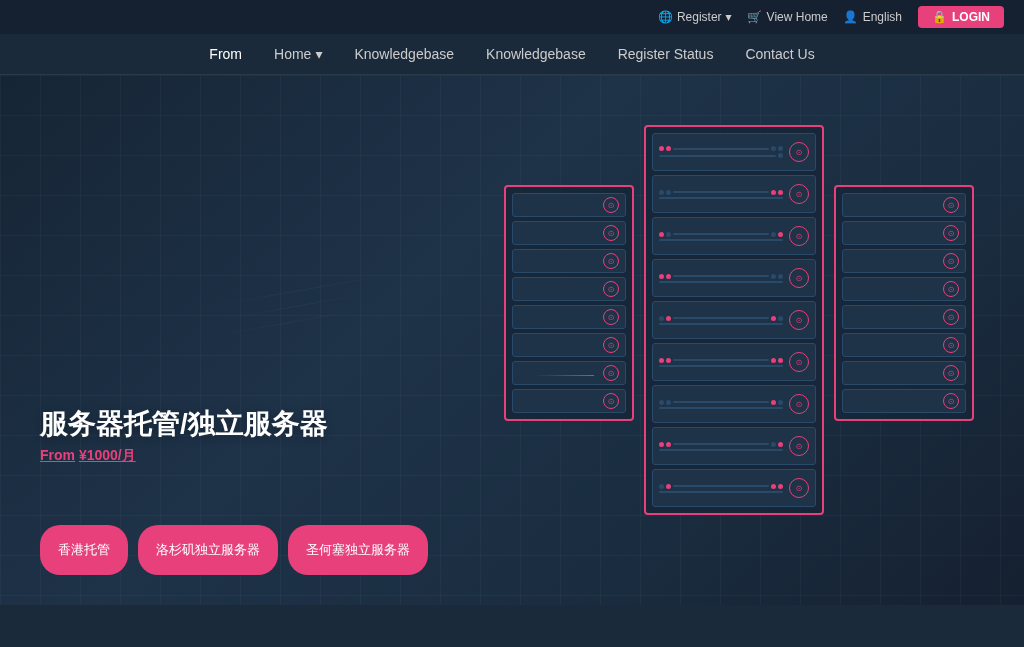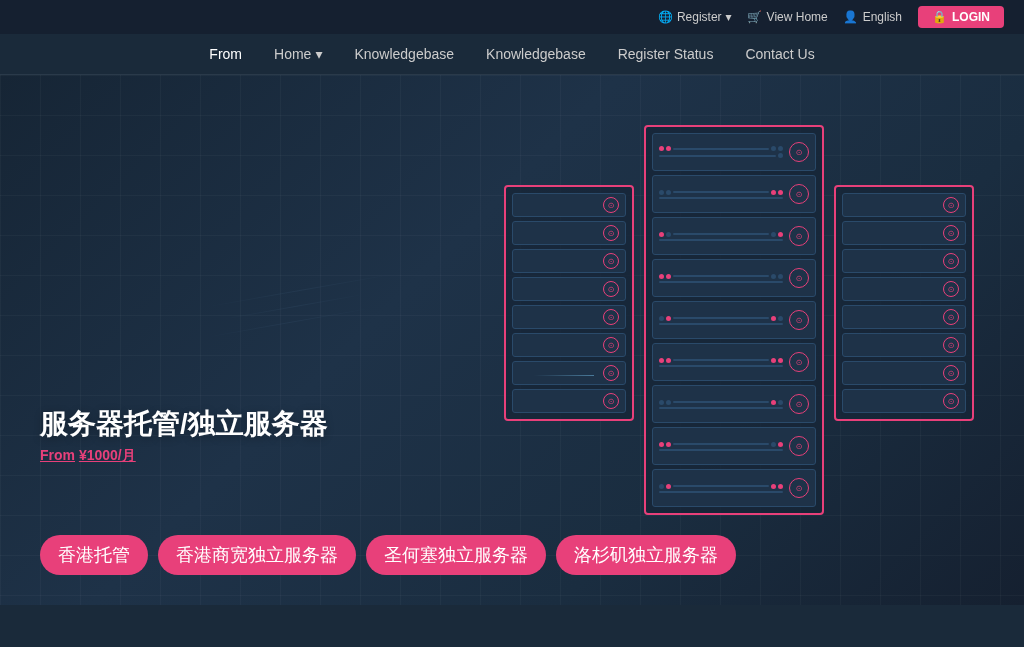--- a/index.html
+++ b/index.html
@@ -223,22 +223,22 @@
       display: flex;
       gap: 10px;
       flex-wrap: wrap;
     }
 
     .cat-btn {
       background: #e8407a;
       color: #fff;
       border: none;
       border-radius: 20px;
-      padding: 8px 18px;
-      font-size: 18px;
+      padding: 16px 18px;
+      font-size: 13px;
       cursor: pointer;
       white-space: nowrap;
       font-family: Liberation Mono, monospace;
     }
 
     
     .deco-lines {
       position: absolute;
       left: 200px;
       top: 200px;
@@ -521,23 +521,20 @@
       <span>From</span>
       <span style="color:#e8407a;font-weight:bold;">¥1000/月</span>
     </p>
   </div>
 
   <div class="category-buttons">
     <button class="cat-btn">
       <span>香港托管</span>
     </button>
     <button class="cat-btn">
-      <span>香港商宽独立服务器</span>
+      <span>洛杉矶独立服务器</span>
     </button>
     <button class="cat-btn">
       <span>圣何塞独立服务器</span>
     </button>
-    <button class="cat-btn">
-      <span>洛杉矶独立服务器</span>
-    </button>
   </div>
 
 </div>
 
 </body></html>

